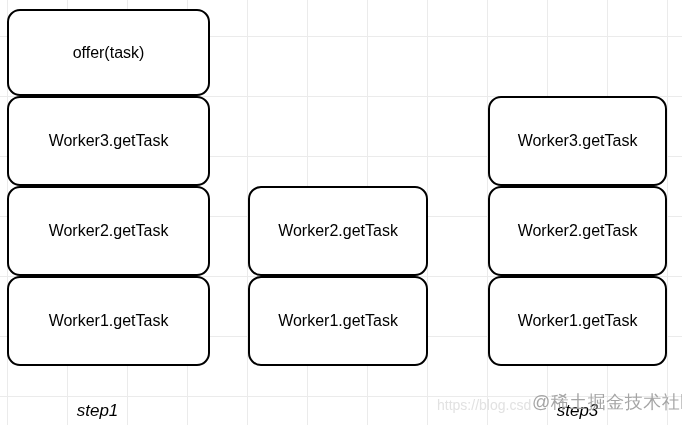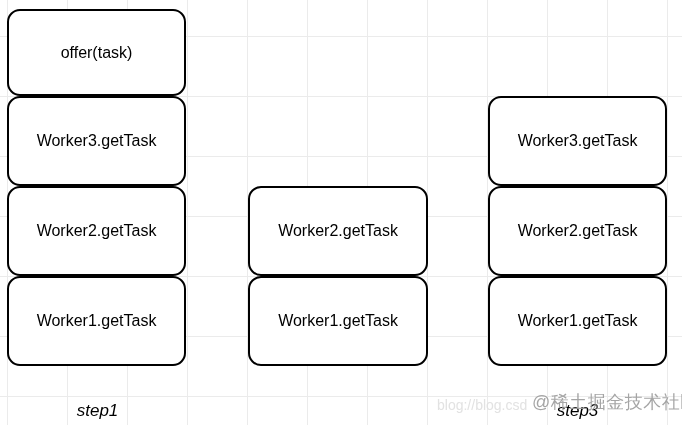--- a/index.html
+++ b/index.html
@@ -27,21 +27,21 @@
     border-radius: 13px;
     background: #ffffff;
     display: flex;
     align-items: center;
     justify-content: center;
     font-size: 16px;
     color: #000000;
     white-space: nowrap;
   }
   
-  .c1 { left: 7px;   width: 179px; }
+  .c1 { left: 7px;   width: 203px; }
   .c2 { left: 248px; width: 180px; }
   .c3 { left: 488px; width: 179px; }
   
   .r-offer { top: 9px;   height: 87px; }
   .r-w3    { top: 96px;  height: 90px; }
   .r-w2    { top: 186px; height: 90px; text-align: right; }
   .r-w1    { top: 276px; height: 90px; }
   
   .step {
     position: absolute;
@@ -108,16 +108,16 @@
   <div class="node c3 r-w2">
     <span>Worker2.getTask</span>
   </div>
   <div class="node c3 r-w1">
     <span>Worker1.getTask</span>
   </div>
 
   <div class="step s1">step1</div>
   <div class="step s3">step3</div>
 
-  <div class="wm-url">blog://blog.csd</div>
+  <div class="wm-url">https://blog.csd</div>
   <div class="wm-community">@稀土掘金技术社区</div>
 
 </div>
 
 </body></html>

